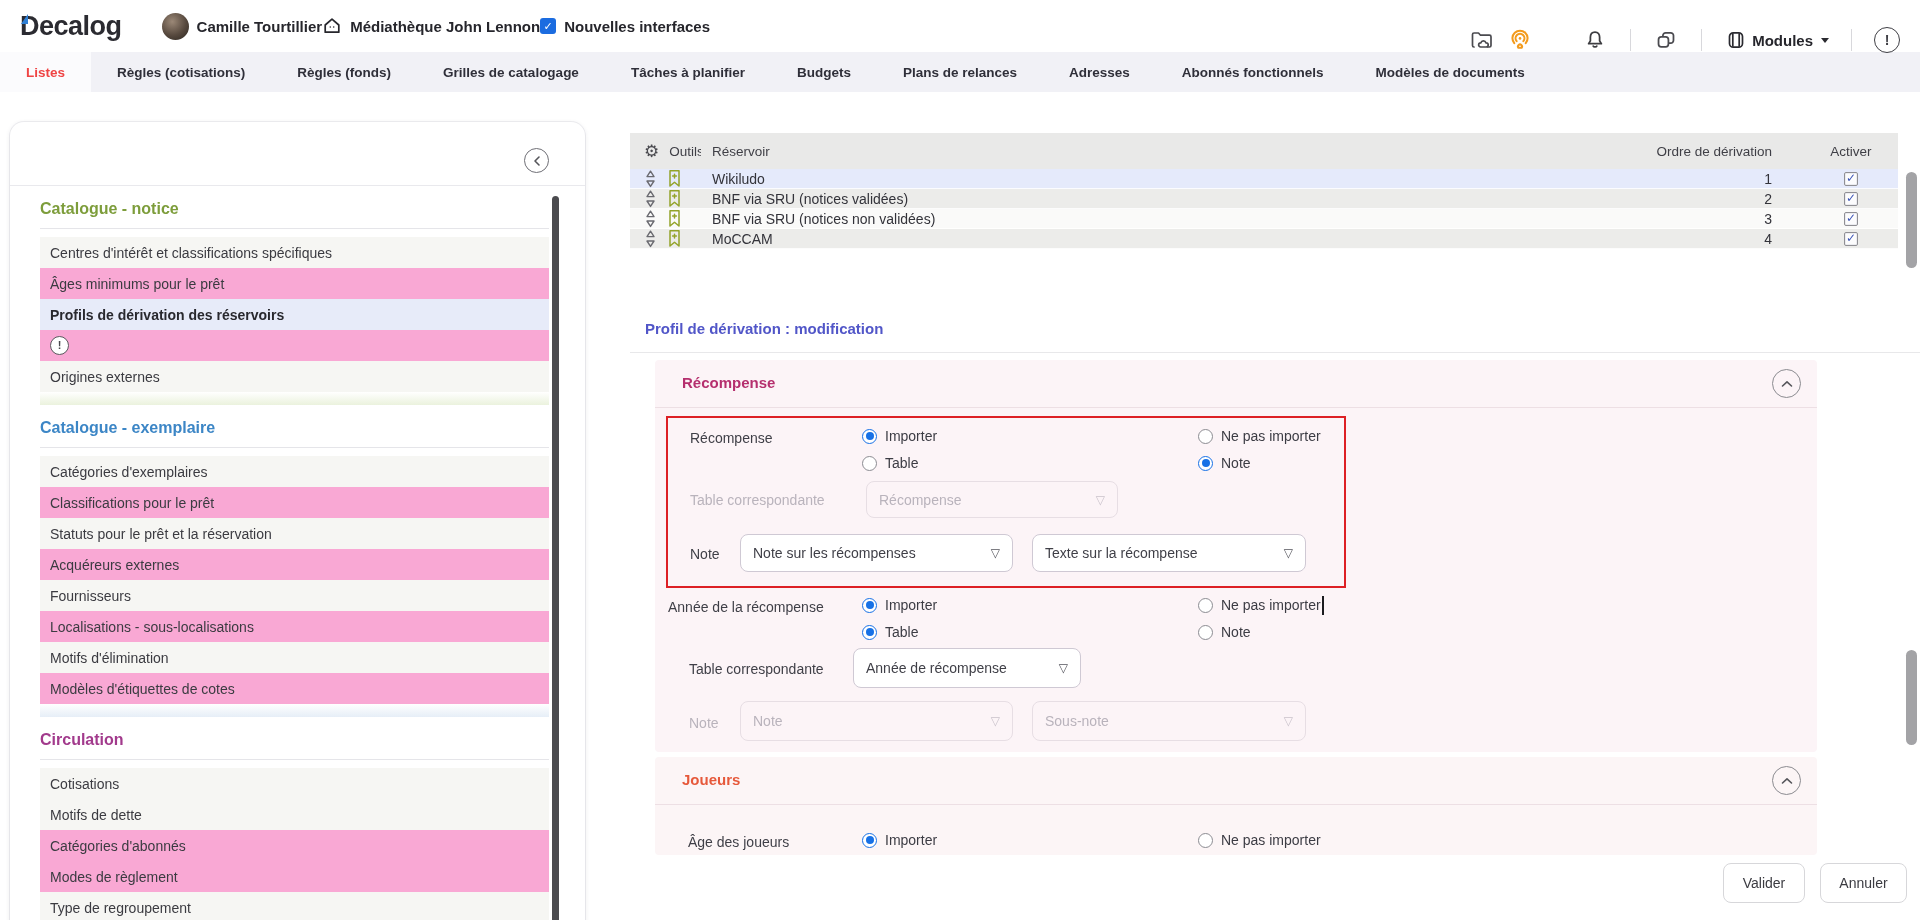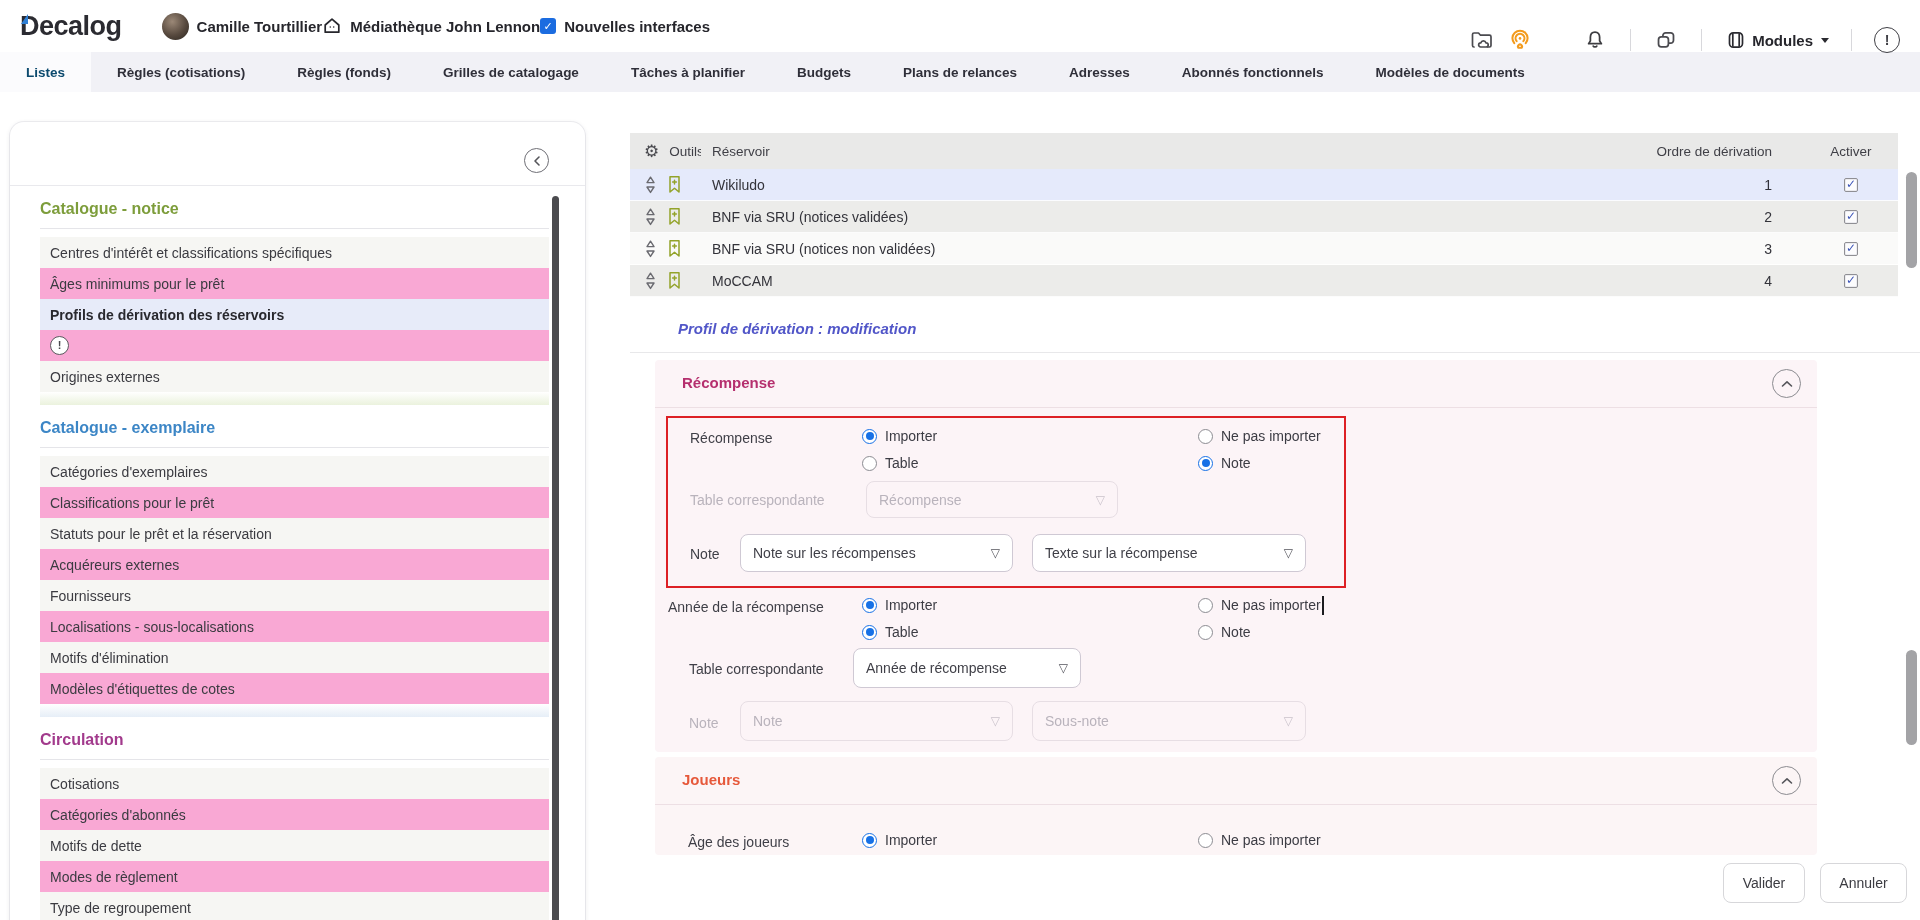--- a/index.html
+++ b/index.html
@@ -28,21 +28,21 @@
   .modules { display:flex; align-items:center; gap:6px; font-size:15px; font-weight:700; color:#26262c; cursor:pointer; }
   .tri-down { width:0; height:0; border-left:4px solid transparent; border-right:4px solid transparent;
               border-top:5px solid #2a2a30; margin-left:2px; }
   .info-circ { width:26px; height:26px; border:1.7px solid #3f3f45; border-radius:50%; display:flex;
                align-items:center; justify-content:center; font-size:14px; font-weight:700; color:#3f3f45; }
 
   
   .tabbar { height:40px; background:#f1f1f6; display:flex; align-items:stretch; }
   .tab { padding:0 26px; display:flex; align-items:center; font-size:13.5px; font-weight:700;
          color:#2f2f39; cursor:pointer; white-space:nowrap; }
-  .tab.active { background:#fbfbfd; color:#0c4a6e; }
+  .tab.active { background:#fbfbfd; color:#ef4444; }
 
   
   .sidebar { position:absolute; left:10px; top:122px; width:575px; height:830px; background:#fff;
              border-radius:14px; box-shadow:0 1px 5px rgba(40,40,60,.10), 0 0 0 1px #f0f0f3; }
   .sb-collapse { position:absolute; top:26px; right:36px; width:25px; height:25px; border:1.5px solid #6f6f76;
                  border-radius:50%; display:flex; align-items:center; justify-content:center; cursor:pointer; background:#fff; }
   .sb-divider { position:absolute; top:63px; left:0; right:0; height:1px; background:#e9e9ed; }
   .sb-content { position:absolute; top:64px; left:30px; right:36px; overflow:hidden; bottom:0; }
   .sb-title { font-size:16px; font-weight:800; padding:14px 0 10px 0; }
   .sb-hr { height:1px; background:#e5e5e9; margin-bottom:8px; }
@@ -56,37 +56,37 @@
                 font-size:11px; font-weight:700; display:flex; align-items:center; justify-content:center;
                 margin-right:6px; background:#fff; }
   .sb-strip { height:13px; }
   .strip-green { background:linear-gradient(180deg, rgba(238,243,226,0), #ebf2dd); }
   .strip-blue  { background:linear-gradient(180deg, rgba(232,239,247,0), #e6eef7); }
   .sb-scroll { position:absolute; top:74px; bottom:15px; right:26px; width:7px; border-radius:4px; background:#4b4b4f; cursor:pointer; }
 
   
   .res-table { position:absolute; left:630px; top:133px; width:1268px; }
   .thead { height:36px; background:#e9e9e8; display:flex; align-items:center; font-size:13.5px; color:#3f3f46; }
-  .tr { height:32px; display:flex; align-items:center; font-size:14px; color:#33333a; cursor:pointer;
+  .tr { height:20px; display:flex; align-items:center; font-size:14px; color:#33333a; cursor:pointer;
         border-bottom:1px solid rgba(255,255,255,.85); }
   .tr.sel { background:#e5eafb; }
   .tr.alt { background:#ececea; }
   .tr.lt  { background:#fafaf9; }
   .cell-tools { width:82px; display:flex; align-items:center; gap:10px; padding-left:14px; overflow:hidden; }
   .tools-label { width:32px; overflow:hidden; white-space:nowrap; }
   .gear { font-size:17px; color:#4a4a4f; line-height:1; }
   .cell-name { flex:1; }
   .cell-order { width:160px; text-align:right; padding-right:18px; }
   .cell-act { width:108px; display:flex; justify-content:center; padding-left:14px; }
   .chk { width:14px; height:14px; border:1px solid #8f8f94; background:#fcfcfd; border-radius:2px;
          display:flex; align-items:center; justify-content:center; box-shadow:inset 0 0 0 1px #ececf0; cursor:pointer; }
   .chk .tick { color:#3d55b8; font-size:12px; font-weight:700; margin-top:-2px; }
 
   
-  .page-title { position:absolute; left:678px; top:320px; font-size:15px; font-weight:700; color:#5156c8;font-style:italic; }
+  .page-title { position:absolute; left:645px; top:320px; font-size:15px; font-weight:700; color:#5156c8; }
   .main-divider { position:absolute; left:630px; right:0; top:352px; height:1px; background:#e8e8ea; }
   .card { position:absolute; left:655px; width:1162px; background:#fcf4f7; border-radius:4px; }
   #card-recompense { top:360px; height:392px; }
   #card-joueurs { top:757px; height:98px; background:#fcf5f6; }
   .card-header { position:absolute; left:27px; top:14px; font-size:15px; font-weight:800; }
   .card-divider { position:absolute; top:47px; left:0; right:0; height:1px; background:#eddfe4; }
   .chev-btn { position:absolute; right:16px; top:9px; width:29px; height:29px; border:1.5px solid #8b8b90;
               border-radius:50%; background:transparent; display:flex; align-items:center; justify-content:center; cursor:pointer; }
   .red-box { position:absolute; left:666px; top:416px; width:680px; height:172px; border:2px solid #dd2025; z-index:5; pointer-events:none; }
 
@@ -259,25 +259,25 @@
       </div>
       <div class="sb-item alt">
         <span class="lbl">Modèles d'étiquettes de cotes</span>
       </div>
       <div class="sb-strip strip-blue"></div>
       <div class="sb-title" style="color: rgb(162, 58, 140);">Circulation</div>
       <div class="sb-hr"></div>
       <div class="sb-item lt">
         <span class="lbl">Cotisations</span>
       </div>
+      <div class="sb-item lt">
+        <span class="lbl">Motifs de dette</span>
+      </div>
       <div class="sb-item alt">
         <span class="lbl">Catégories d'abonnés</span>
-      </div>
-      <div class="sb-item lt">
-        <span class="lbl">Motifs de dette</span>
       </div>
       <div class="sb-item alt">
         <span class="lbl">Modes de règlement</span>
       </div>
       <div class="sb-item lt">
         <span class="lbl">Type de regroupement</span>
       </div>
     </div>
   <div class="sb-scroll"></div>
 </div>

